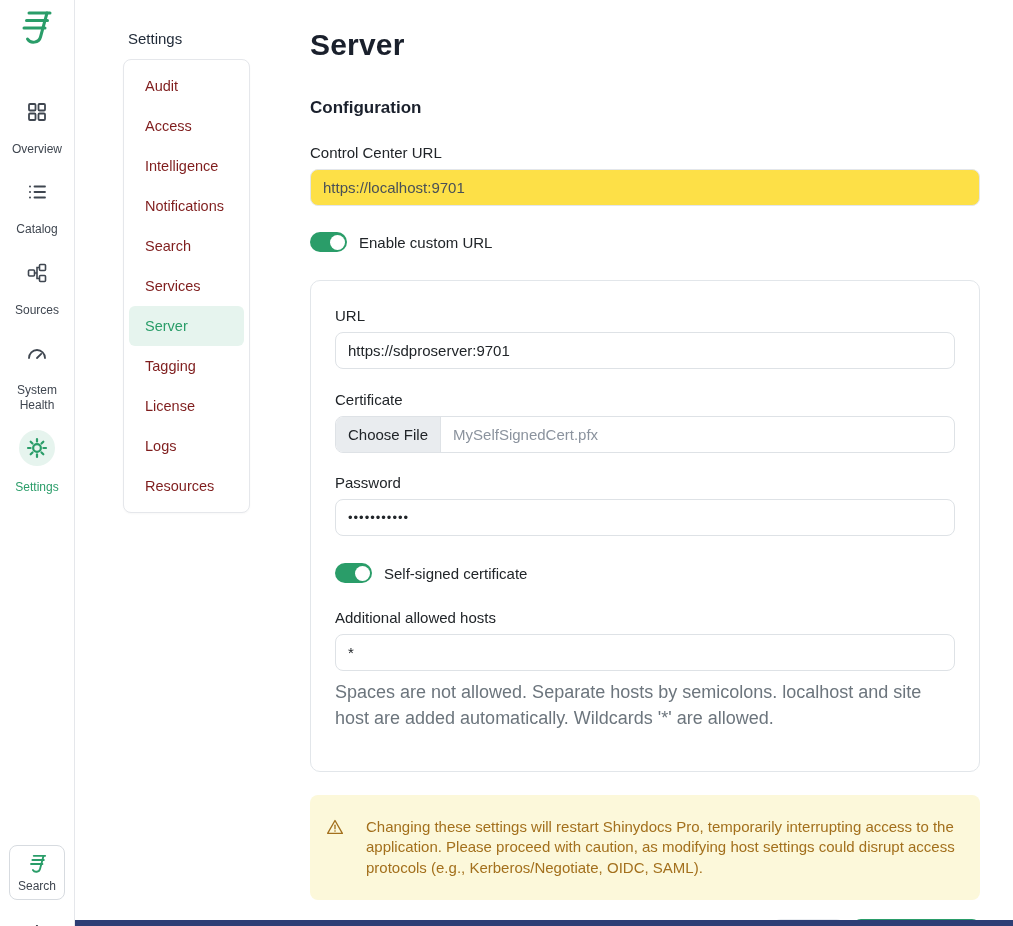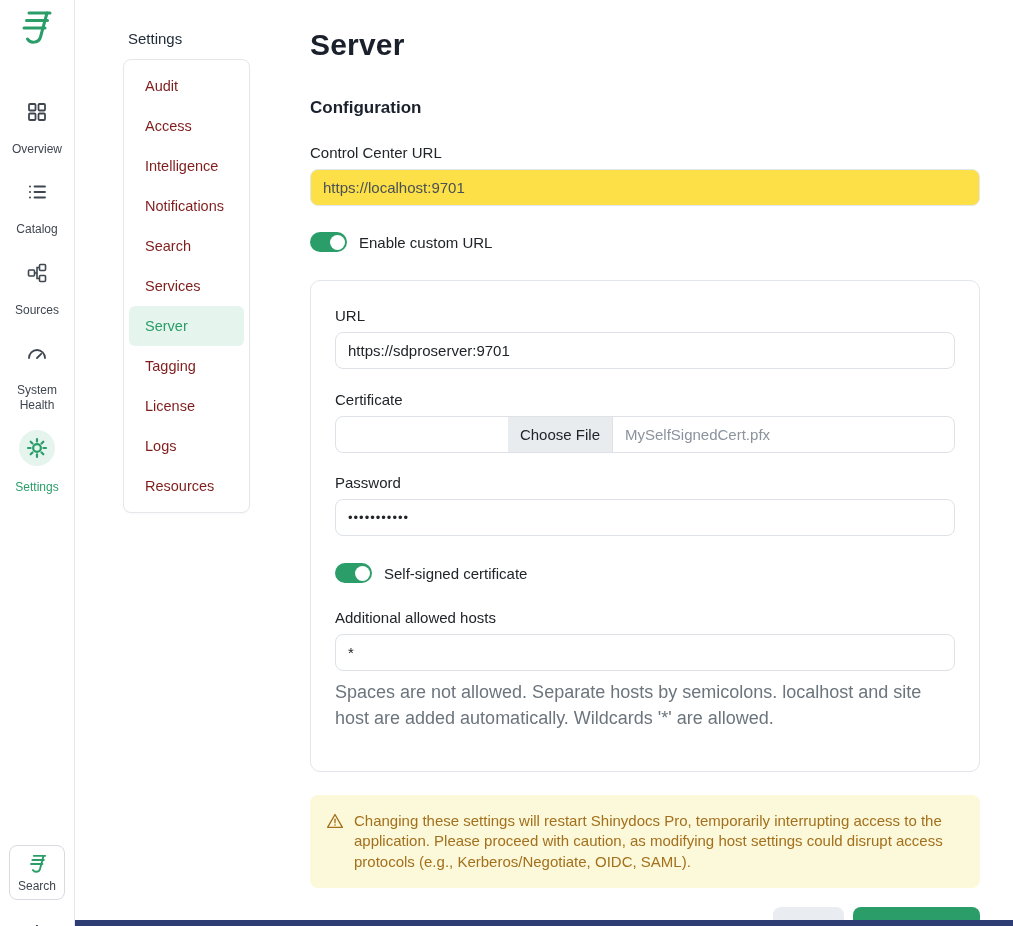--- a/index.html
+++ b/index.html
@@ -77,33 +77,33 @@
     border-radius:50%; background:#fff;
   }
   .toggle-label { font-size:15px; color:#212529; }
 
   .card {
     margin-top:28px; border:1px solid #e2e6ea; border-radius:10px; background:#fff;
     padding:26px 24px 40px;
   }
   .file-input {
     width:100%; height:37px; border:1px solid #dee2e6; border-radius:8px;
-    display:flex; align-items:center; overflow:hidden; cursor:pointer; background:#fff;justify-content:center;
+    display:flex; align-items:center; overflow:hidden; cursor:pointer; background:#fff;
   }
   .file-btn {
     background:#e9ecef; border-right:1px solid #dee2e6; height:100%;
     display:flex; align-items:center; padding:0 12px; font-size:15px; color:#212529;
   }
   .file-name { padding:0 12px; font-size:15px; color:#8b939e; }
   .pw { letter-spacing:1px; font-size:13px; }
   .help-text { margin-top:8px; font-size:18px; color:#6c757d; line-height:1.45; max-width:640px; }
 
   .warning {
-    margin-top:23px; background:#fcf8da; border-radius:8px; padding:16px 16px;
-    display:flex; gap:10px; color:#a3701d; font-size:15px; line-height:1.35;
+    margin-top:23px; background:#fcf8da; border-radius:8px; padding:22px 16px;
+    display:flex; gap:22px; color:#a3701d; font-size:15px; line-height:1.35;
   }
   .warning-icon { flex:0 0 auto; margin-top:1px; }
 
   .actions { margin-top:19px; display:flex; justify-content:flex-end; gap:9px; }
   .btn {
     height:37px; border:none; border-radius:8px; padding:0 16px; font-size:15px;
     font-family:"Liberation Sans", sans-serif; cursor:pointer;
   }
   .btn-reset { background:#e9ecf0; color:#212529; }
   .btn-save { background:#2a9d69; color:#ffffff; }

